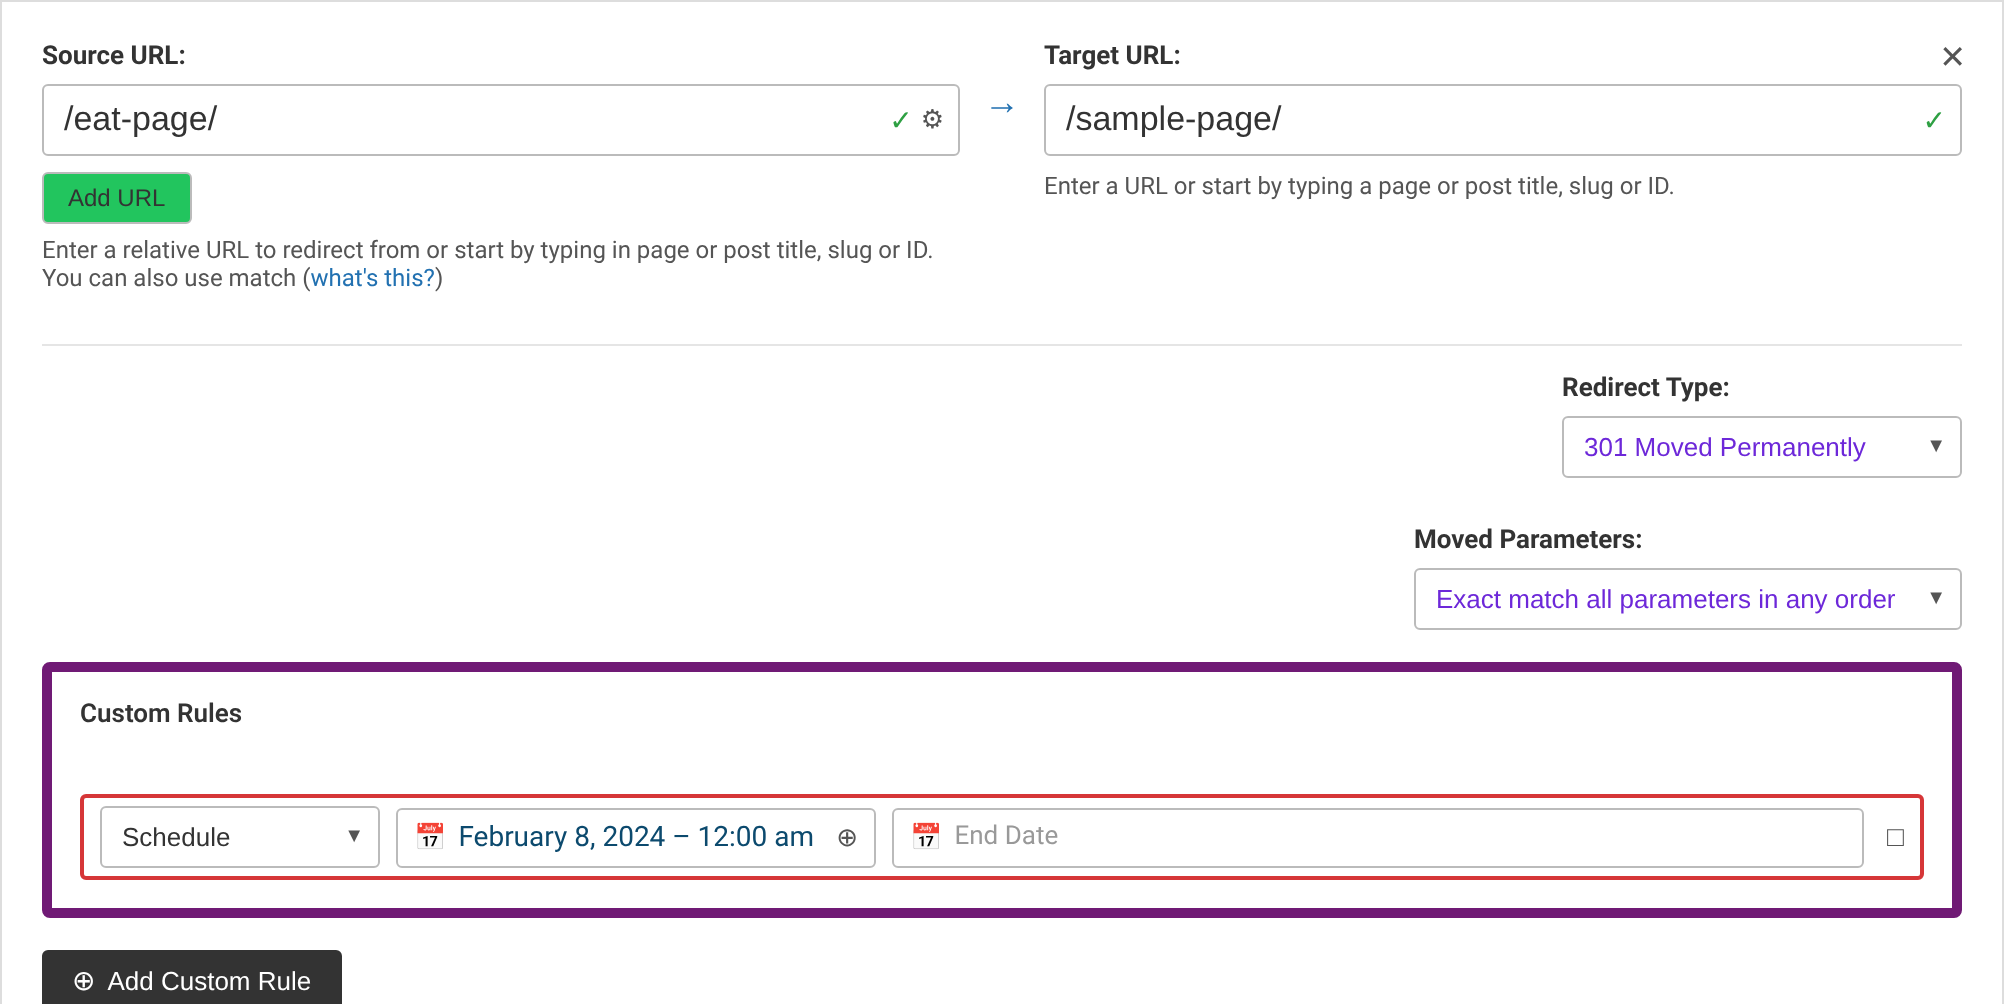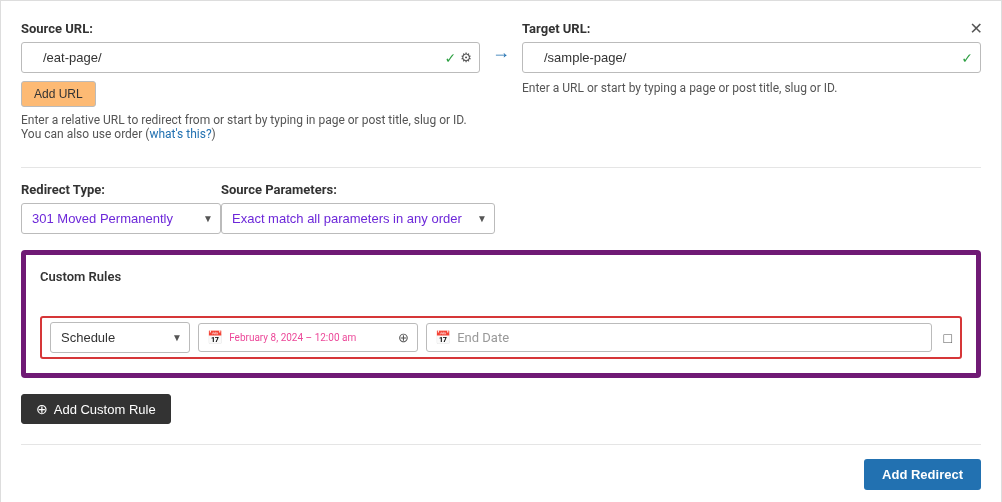--- a/index.html
+++ b/index.html
@@ -49,22 +49,22 @@
       font-size: 13px;
     }
     .input-with-icons {
       position: relative;
       display: flex;
       align-items: center;
     }
     .url-input {
       width: 100%;
       border: 1px solid #bbb;
-      padding: 7px 60px 7px 21px;
-      font-size: 13px;
+      padding: 7px 60px 7px 10px;
+      font-size: 17px;
       border-radius: 3px;
       outline: none;
       color: #333;
     }
     .input-icons {
       position: absolute;
       right: 8px;
       display: flex;
       align-items: center;
       gap: 4px;
@@ -81,21 +81,21 @@
     .arrow-icon {
       color: #2271b1;
       font-size: 18px;
       margin-top: 20px;
       flex-shrink: 0;
     }
     .add-url-btn {
       display: inline-block;
       padding: 5px 12px;
       border: 1px solid #bbb;
-      background: #fdba74;
+      background: #22c55e;
       font-size: 12px;
       border-radius: 3px;
       cursor: pointer;
       margin-top: 8px;
       color: #333;
     }
     .hint-text {
       font-size: 12px;
       color: #555;
       margin-top: 6px;
@@ -104,22 +104,24 @@
       color: #2271b1;
       text-decoration: none;
     }
     .divider {
       border: none;
       border-top: 1px solid #e5e5e5;
       margin: 14px 0;
     }
     .settings-row {
       display: flex;
-      align-items: center;
+      align-items: flex-end;
+      gap: 24px;
       margin-bottom: 16px;
+      flex-direction: column;
     }
     .setting-group {
       display: flex;
       flex-direction: column;
     }
     .setting-label {
       font-weight: 700;
       margin-bottom: 6px;
       font-size: 13px;
     }
@@ -205,22 +207,22 @@
       background: #fff;
       min-width: 220px;
       cursor: pointer;
     }
     .date-icon {
       margin-right: 6px;
       color: #555;
       font-size: 13px;
     }
     .date-text {
-      font-size: 10px;
-      color: #ec4899;
+      font-size: 14px;
+      color: #0c4a6e;
     }
     .date-clear {
       position: absolute;
       right: 8px;
       color: #555;
       font-size: 13px;
       cursor: pointer;
     }
     .end-date-wrapper {
       position: relative;
@@ -303,21 +305,21 @@
       <div class="input-with-icons">
         <input class="url-input" type="text" value="/eat-page/" style="">
         <div class="input-icons">
           <span class="icon-check icon-success">✓</span>
           <span class="icon-gear">⚙</span>
         </div>
       </div>
       <button class="add-url-btn">Add URL</button>
       <div class="hint-text">
         <span>Enter a relative URL to redirect from or start by typing in page or post title, slug or ID.</span><br>
-        <span>You can also use order (</span><a href="#">what's this?</a><span>)</span>
+        <span>You can also use match (</span><a href="#">what's this?</a><span>)</span>
       </div>
     </div>
 
     <span class="arrow-icon">→</span>
 
     <div class="url-section-right">
       <div class="field-label">Target URL:</div>
       <div class="input-with-icons">
         <input class="url-input" type="text" value="/sample-page/" style="">
         <div class="input-icons">
@@ -341,21 +343,21 @@
           <option>302 Found</option>
           <option>303 See Other</option>
           <option>307 Temporary Redirect</option>
           <option>308 Permanent Redirect</option>
         </select>
         <span class="select-chevron">▼</span>
       </div>
     </div>
 
     <div class="setting-group">
-      <div class="setting-label">Source Parameters:</div>
+      <div class="setting-label">Moved Parameters:</div>
       <div class="select-wrapper">
         <select class="select-field wide">
           <option>Exact match all parameters in any order</option>
           <option>Ignore all parameters</option>
           <option>Pass all parameters through</option>
           <option>Exact match all parameters</option>
         </select>
         <span class="select-chevron">▼</span>
       </div>
     </div>

